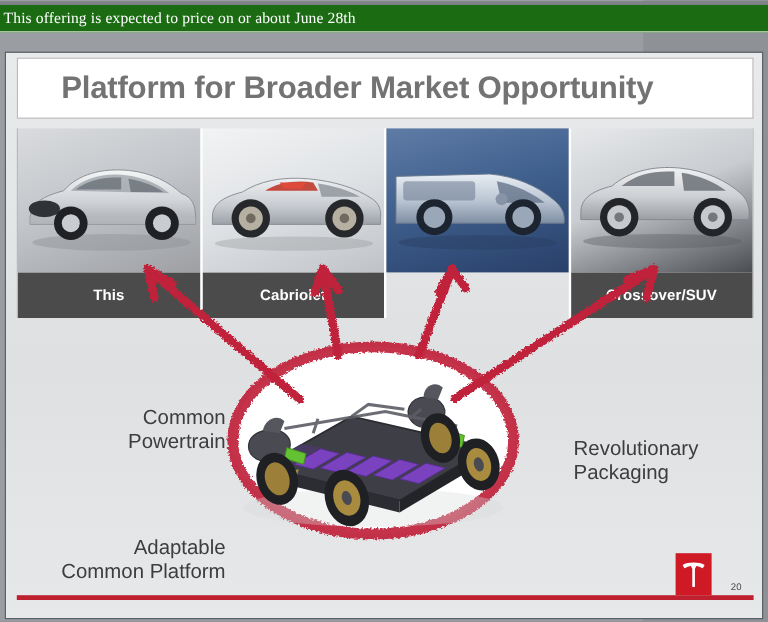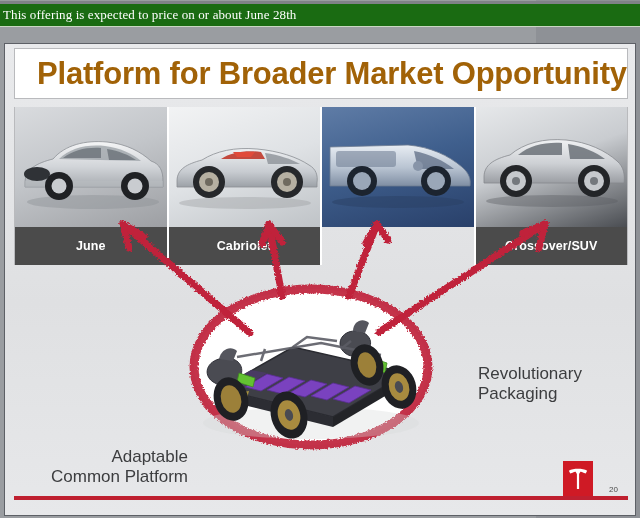--- a/index.html
+++ b/index.html
@@ -56,24 +56,24 @@
   .title-card {
     position: absolute;
     left: 9px; top: 4px;
     width: 614px; height: 51px;
     background: #ffffff;
     border: 1px solid #b9babd;
     box-sizing: border-box;
     display: flex; align-items: center;
   }
   .title-text {
-    font-size: 31px;
+    font-size: 26px;
     font-weight: bold;
-    color: #a16207;
-    padding-left: 22px;
+    color: #737373;
+    padding-left: 36px;
     letter-spacing: -.2px;
     white-space: nowrap;
   }
 
   
   .vehicle-strip {
     position: absolute;
     left: 9px; top: 63px;
     width: 614px; height: 158px;
     display: flex;
@@ -189,21 +189,21 @@
             <path d="M48 51 C58 43 72 40 86 41 L86 51 Z" fill="#6f757c" opacity=".85"></path>
             <path d="M92 42 C104 44 114 48 121 53 L94 53 Z" fill="#6f757c" opacity=".85"></path>
             <ellipse cx="22" cy="67" rx="13" ry="7" fill="#2f3236"></ellipse>
             <rect x="10" y="74" width="138" height="6" fill="#b9bdc2" opacity=".5"></rect>
             <circle cx="44" cy="79" r="14" fill="#1f2124"></circle>
             <circle cx="44" cy="79" r="7.5" fill="#c9ccd0"></circle>
             <circle cx="120" cy="79" r="14" fill="#1f2124"></circle>
             <circle cx="120" cy="79" r="7.5" fill="#c9ccd0"></circle>
           </svg>
         </div>
-        <div class="vehicle-label">June</div>
+        <div class="vehicle-label">This</div>
       </div>
 
       <div class="vehicle-cell">
         <div class="vehicle-img v-cabriolet">
           <svg viewBox="0 0 153 120" width="153" height="120" aria-hidden="true">
             <defs>
               <linearGradient id="cabBody" x1="0" y1="0" x2="0" y2="1">
                 <stop offset="0" stop-color="#eef0f2"></stop>
                   <stop offset="0.6" stop-color="#c8ccd1"></stop>
                   <stop offset="1" stop-color="#9ca1a7"></stop>
@@ -360,20 +360,22 @@
           <ellipse cx="56" cy="-6" rx="16" ry="21" fill="#1f2024" transform="rotate(-16 56 -6)"></ellipse>
           <ellipse cx="56" cy="-6" rx="9" ry="13" fill="#9c8039" transform="rotate(-16 56 -6)"></ellipse>
 
           <ellipse cx="88" cy="16" rx="17" ry="22" fill="#1f2024" transform="rotate(-16 88 16)"></ellipse>
           <ellipse cx="88" cy="16" rx="10" ry="14" fill="#a88b3f" transform="rotate(-16 88 16)"></ellipse>
           <ellipse cx="88" cy="16" rx="4" ry="6" fill="#4a4b52" transform="rotate(-16 88 16)"></ellipse>
         </g>
       </g>
     </svg>
 
+    <div class="annot annot-powertrain">Common
+Powertrain</div>
     <div class="annot annot-platform">Adaptable
 Common Platform</div>
     <div class="annot annot-packaging">Revolutionary
 Packaging</div>
 
     <div class="footer-rule"></div>
     <div class="tesla-mark">
       <svg viewBox="0 0 24 26" width="22" height="24" aria-hidden="true">
         <path d="M2 4 C7 1.2 17 1.2 22 4 L20.4 7.1 C16.6 5.3 15.1 5.0 14.6 5.0 L13.2 7.6 L13.2 24 L10.8 24 L10.8 7.6 L9.4 5.0 C8.9 5.0 7.4 5.3 3.6 7.1 Z" fill="#ffffff"></path>
       </svg>

